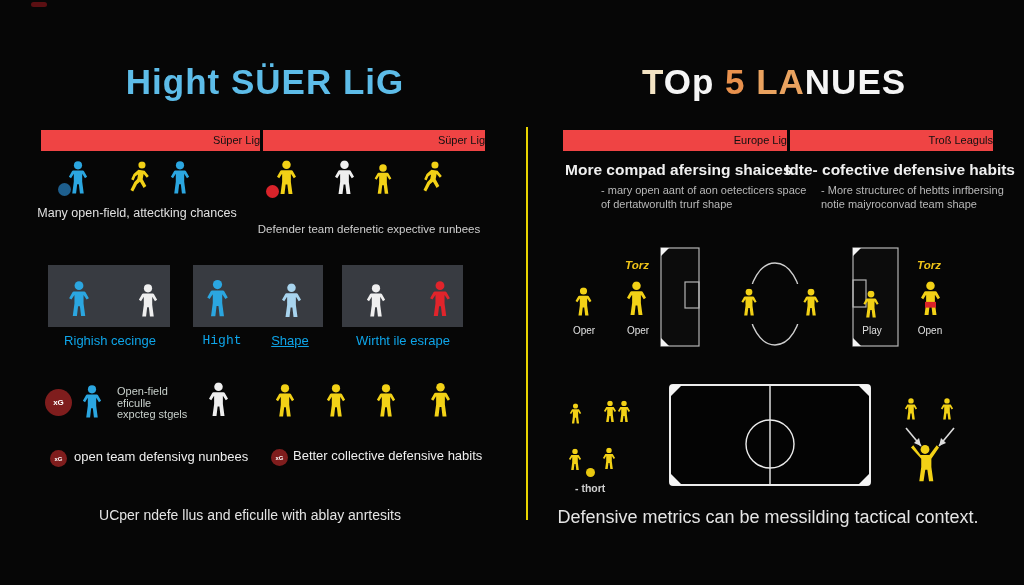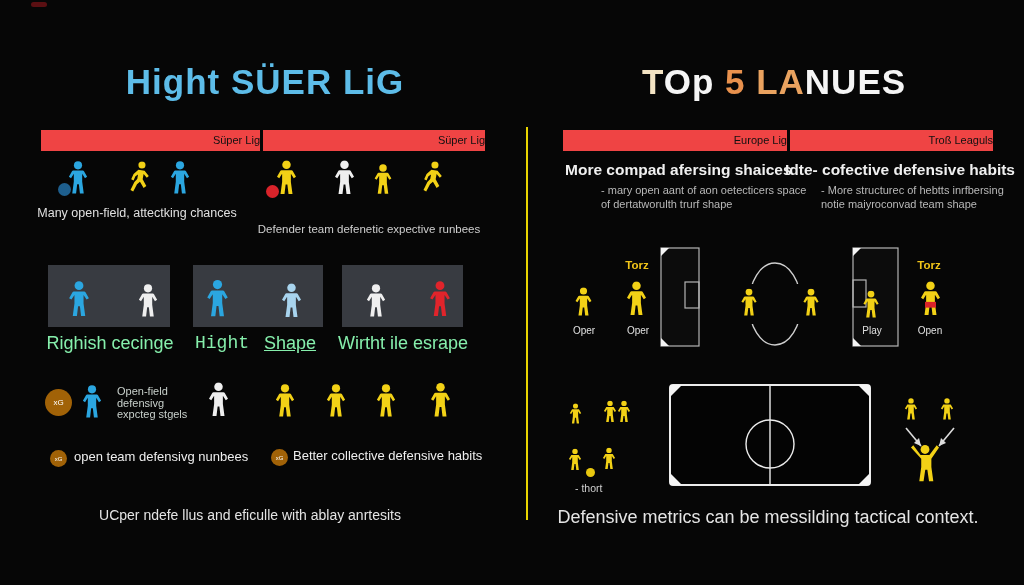--- a/index.html
+++ b/index.html
@@ -21,28 +21,28 @@
        text-align:right;line-height:21px;}
   #divider{left:526px;top:127px;width:2px;height:393px;background:#e8d400;}
   #red-smudge{left:31px;top:2px;width:16px;height:5px;border-radius:3px;background:#5a0f12;}
   
   svg.person{display:block;}
   .c-blue{fill:#2ba6e0}.c-lblue{fill:#a8d4ee}.c-yellow{fill:#f2d116}
   .c-white{fill:#efefef}.c-red{fill:#e0242b}
   .ball{border-radius:50%;}
   
   .graybox{top:265px;height:62px;background:#383b41;}
-  .box-label{top:333px;font-size:18px;color:#86efac;}
+  .box-label{top:333px;font-size:13px;color:#0ea5e9;}
   
   .cap{color:#e0e0e0;}
-  .badge{background:#a16207;border-radius:50%;color:#fff;font-weight:400;
+  .badge{background:#7f1d1d;border-radius:50%;color:#fff;font-weight:700;
          display:flex;align-items:center;justify-content:center;}
   .sub{font-size:11px;color:#b9b9b9;margin-left:36px;}
   .heading{font-size:15.5px;font-weight:600;color:#f0f0f0;}
-  .torz{font-size:11.5px;font-weight:700;color:#f0c419;}
+  .torz{font-size:11.5px;font-weight:700;color:#f0c419;font-style:italic;}
   .pitch-label{font-size:10px;color:#e0e0e0;}
 </style>
 </head>
 <body>
 
 <svg width="0" height="0" style="position:absolute">
   <defs>
     <symbol id="p-stand" viewBox="0 0 20 30">
       <circle cx="10" cy="3.6" r="3.4"></circle>
       <path d="M6 8h8c.4 0 .8.2 1 .6l2.6 4.6-1.8 1.1-2.3-3.6v6.6l1.3 9.7h-3.2l-.9-7.6h-1.4l-.9 7.6H5.2l1.3-9.7v-6.6l-2.3 3.6-1.8-1.1L5 8.6c.2-.4.6-.6 1-.6z"></path>
@@ -129,21 +129,21 @@
   <div class="abs ctr box-label" style="left:222px;font-family:Liberation Mono, monospace;">Hight</div>
   <div class="abs ctr box-label" style="left:290px;text-decoration:underline;">Shape</div>
   <div class="abs ctr box-label" style="left:403px;">Wirtht ile esrape</div>
 
   <div class="abs badge" style="left:45px;top:389px;width:27px;height:27px;font-size:8px;">xG</div>
   <svg class="person c-blue abs" style="left:80px;top:382px;" width="24" height="42" viewBox="0 0 20 30">
       <use href="#p-stand"></use>
     </svg>
   <div class="abs" style="left:117px;top:386px;font-size:11px;line-height:11.5px;color:#c9d1cc;">
     <div>Open-field</div>
-    <div>defensivg</div>
+    <div>eficulle</div>
     <div>expcteg stgels</div>
   </div>
   <svg class="person c-white abs" style="left:206px;top:379px;" width="25" height="44" viewBox="0 0 20 30">
       <use href="#p-stand"></use>
     </svg>
   <svg class="person c-yellow abs" style="left:273px;top:381px;" width="24" height="42" viewBox="0 0 20 30">
       <use href="#p-stand"></use>
     </svg>
   <svg class="person c-yellow abs" style="left:324px;top:381px;" width="24" height="42" viewBox="0 0 20 30">
       <use href="#p-stand"></use>
@@ -232,21 +232,21 @@
   <svg class="person c-yellow abs" style="left:616px;top:399px;" width="16" height="27" viewBox="0 0 20 30">
       <use href="#p-stand"></use>
     </svg>
   <svg class="person c-yellow abs" style="left:567px;top:447px;" width="16" height="27" viewBox="0 0 20 30">
       <use href="#p-stand"></use>
     </svg>
   <div class="abs ball" style="left:586px;top:468px;width:9px;height:9px;background:#e8c70f;"></div>
   <svg class="person c-yellow abs" style="left:601px;top:446px;" width="16" height="27" viewBox="0 0 20 30">
       <use href="#p-stand"></use>
     </svg>
-  <div class="abs" style="left:575px;top:482px;font-size:10.5px;color:#cfcfcf;">- thort</div>
+  <div class="abs" style="left:575px;top:482px;font-size:10.5px;color:#cfcfcf;font-weight:bold;">- thort</div>
 
   <svg class="person c-yellow abs" style="left:903px;top:396px;" width="16" height="28" viewBox="0 0 20 30">
       <use href="#p-stand"></use>
     </svg>
   <svg class="person c-yellow abs" style="left:939px;top:396px;" width="16" height="28" viewBox="0 0 20 30">
       <use href="#p-stand"></use>
     </svg>
   <svg class="abs" style="left:900px;top:426px;" width="60" height="28" viewBox="0 0 60 28">
     <line x1="6" y1="2" x2="21" y2="20" stroke="#dcdcdc" stroke-width="1.6"></line>
     <polygon points="21,20 14,17 19,12" fill="#dcdcdc"></polygon>

